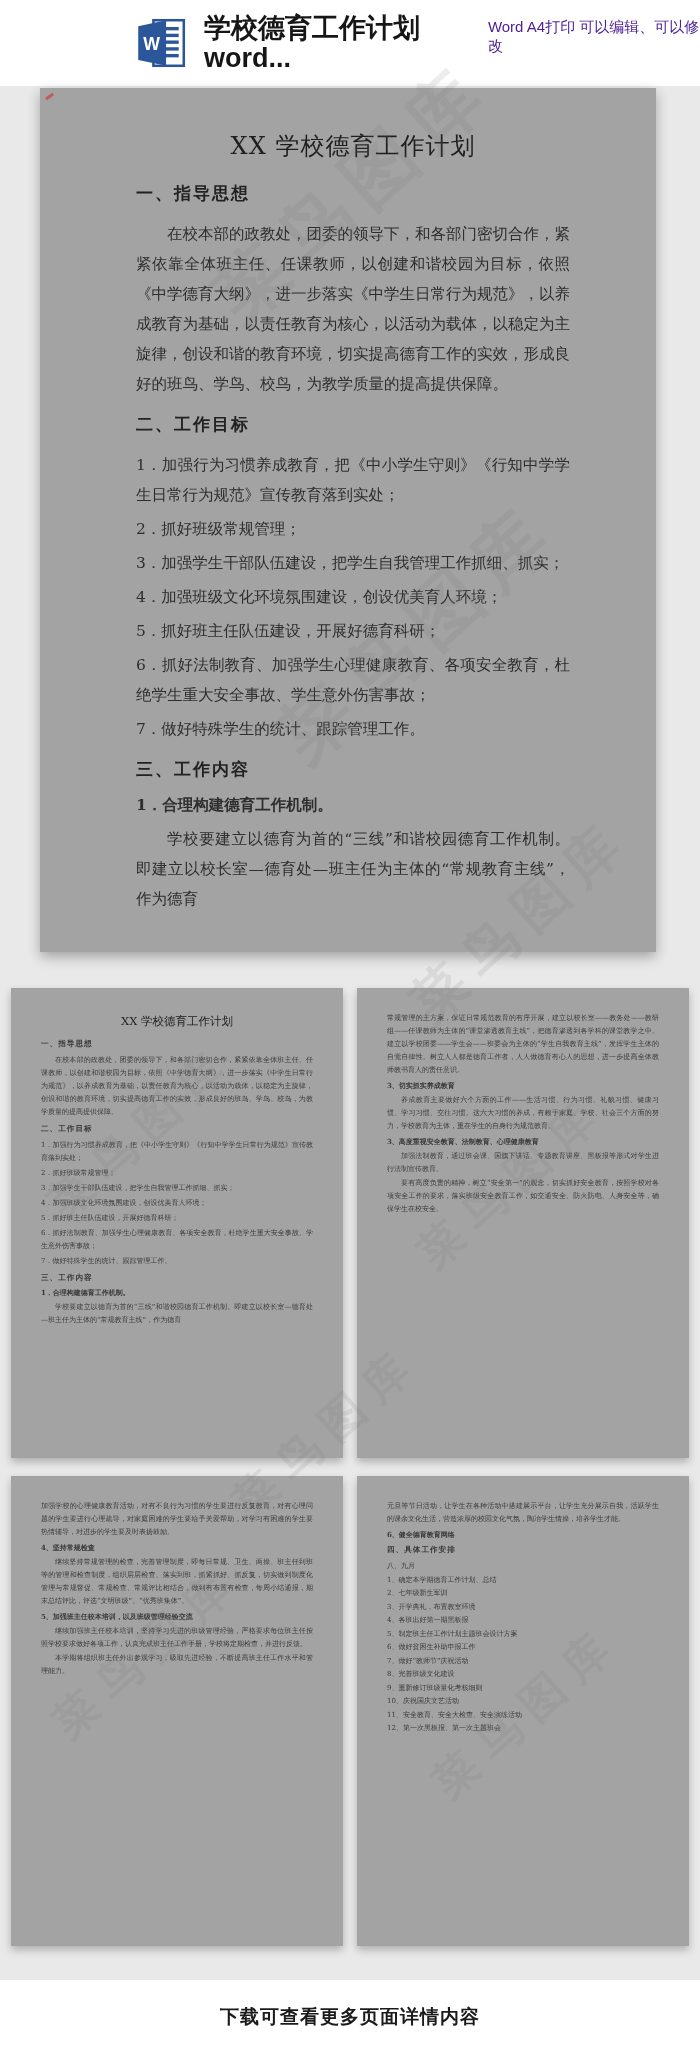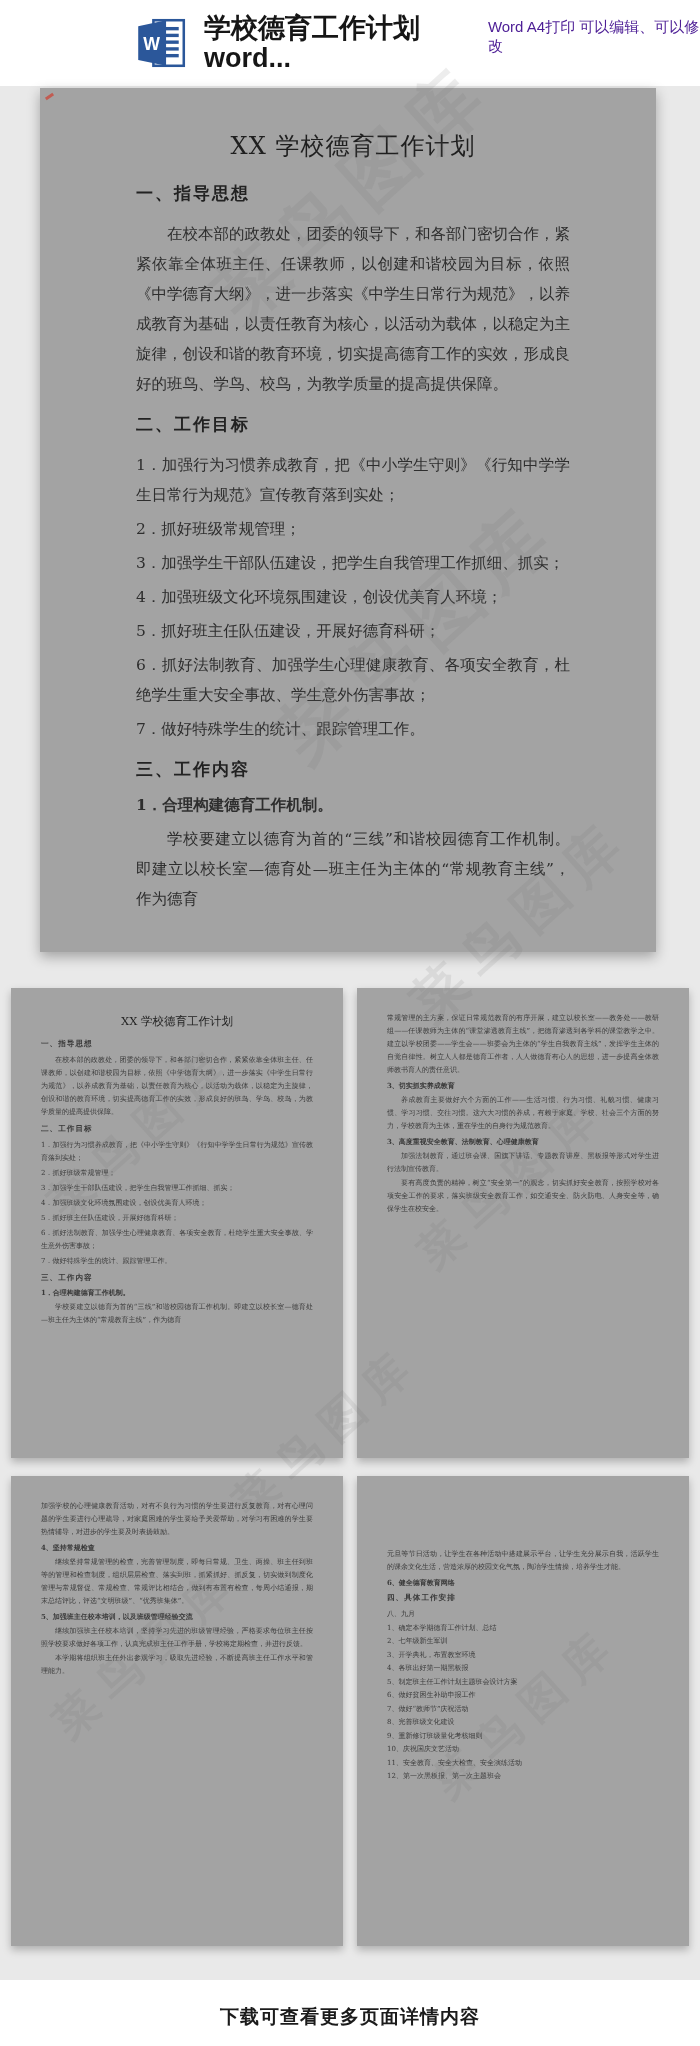--- a/index.html
+++ b/index.html
@@ -134,21 +134,21 @@
     <section class="page thumb">
       <p class="t-p" style="text-indent:0;">加强学校的心理健康教育活动，对有不良行为习惯的学生要进行反复教育，对有心理问题的学生要进行心理疏导，对家庭困难的学生要给予关爱帮助，对学习有困难的学生要热情辅导，对进步的学生要及时表扬鼓励。</p>
       <div class="t-h2">4、坚持常规检查</div>
       <p class="t-p">继续坚持常规管理的检查，完善管理制度，即每日常规、卫生、两操、班主任到班等的管理和检查制度，组织层层检查、落实到班，抓紧抓好、抓反复，切实做到制度化管理与常规督促、常规检查、常规评比相结合，做到有布置有检查，每周小结通报，期末总结评比，评选“文明班级”、“优秀班集体”。</p>
       <div class="t-h2">5、加强班主任校本培训，以及班级管理经验交流</div>
       <p class="t-p">继续加强班主任校本培训，坚持学习先进的班级管理经验，严格要求每位班主任按照学校要求做好各项工作，认真完成班主任工作手册，学校将定期检查，并进行反馈。</p>
       <p class="t-p">本学期将组织班主任外出参观学习，吸取先进经验，不断提高班主任工作水平和管理能力。</p>
     </section>
 
     <section class="page thumb">
-      <p class="t-p" style="text-indent:0;margin-top:48px;">元旦等节日活动，让学生在各种活动中搭建展示平台，让学生充分展示自我，活跃学生的课余文化生活，营造浓厚的校园文化气氛，陶冶学生情操，培养学生才能。</p>
+      <p class="t-p" style="text-indent:0;">元旦等节日活动，让学生在各种活动中搭建展示平台，让学生充分展示自我，活跃学生的课余文化生活，营造浓厚的校园文化气氛，陶冶学生情操，培养学生才能。</p>
       <div class="t-h2">6、健全德育教育网络</div>
       <div class="t-h1">四、具体工作安排</div>
       <div class="t-item">八、九月</div>
       <div class="t-item">1、确定本学期德育工作计划、总结</div>
       <div class="t-item">2、七年级新生军训</div>
       <div class="t-item">3、开学典礼，布置教室环境</div>
       <div class="t-item">4、各班出好第一期黑板报</div>
       <div class="t-item">5、制定班主任工作计划主题班会设计方案</div>
       <div class="t-item">6、做好贫困生补助申报工作</div>
       <div class="t-item">7、做好“教师节”庆祝活动</div>

